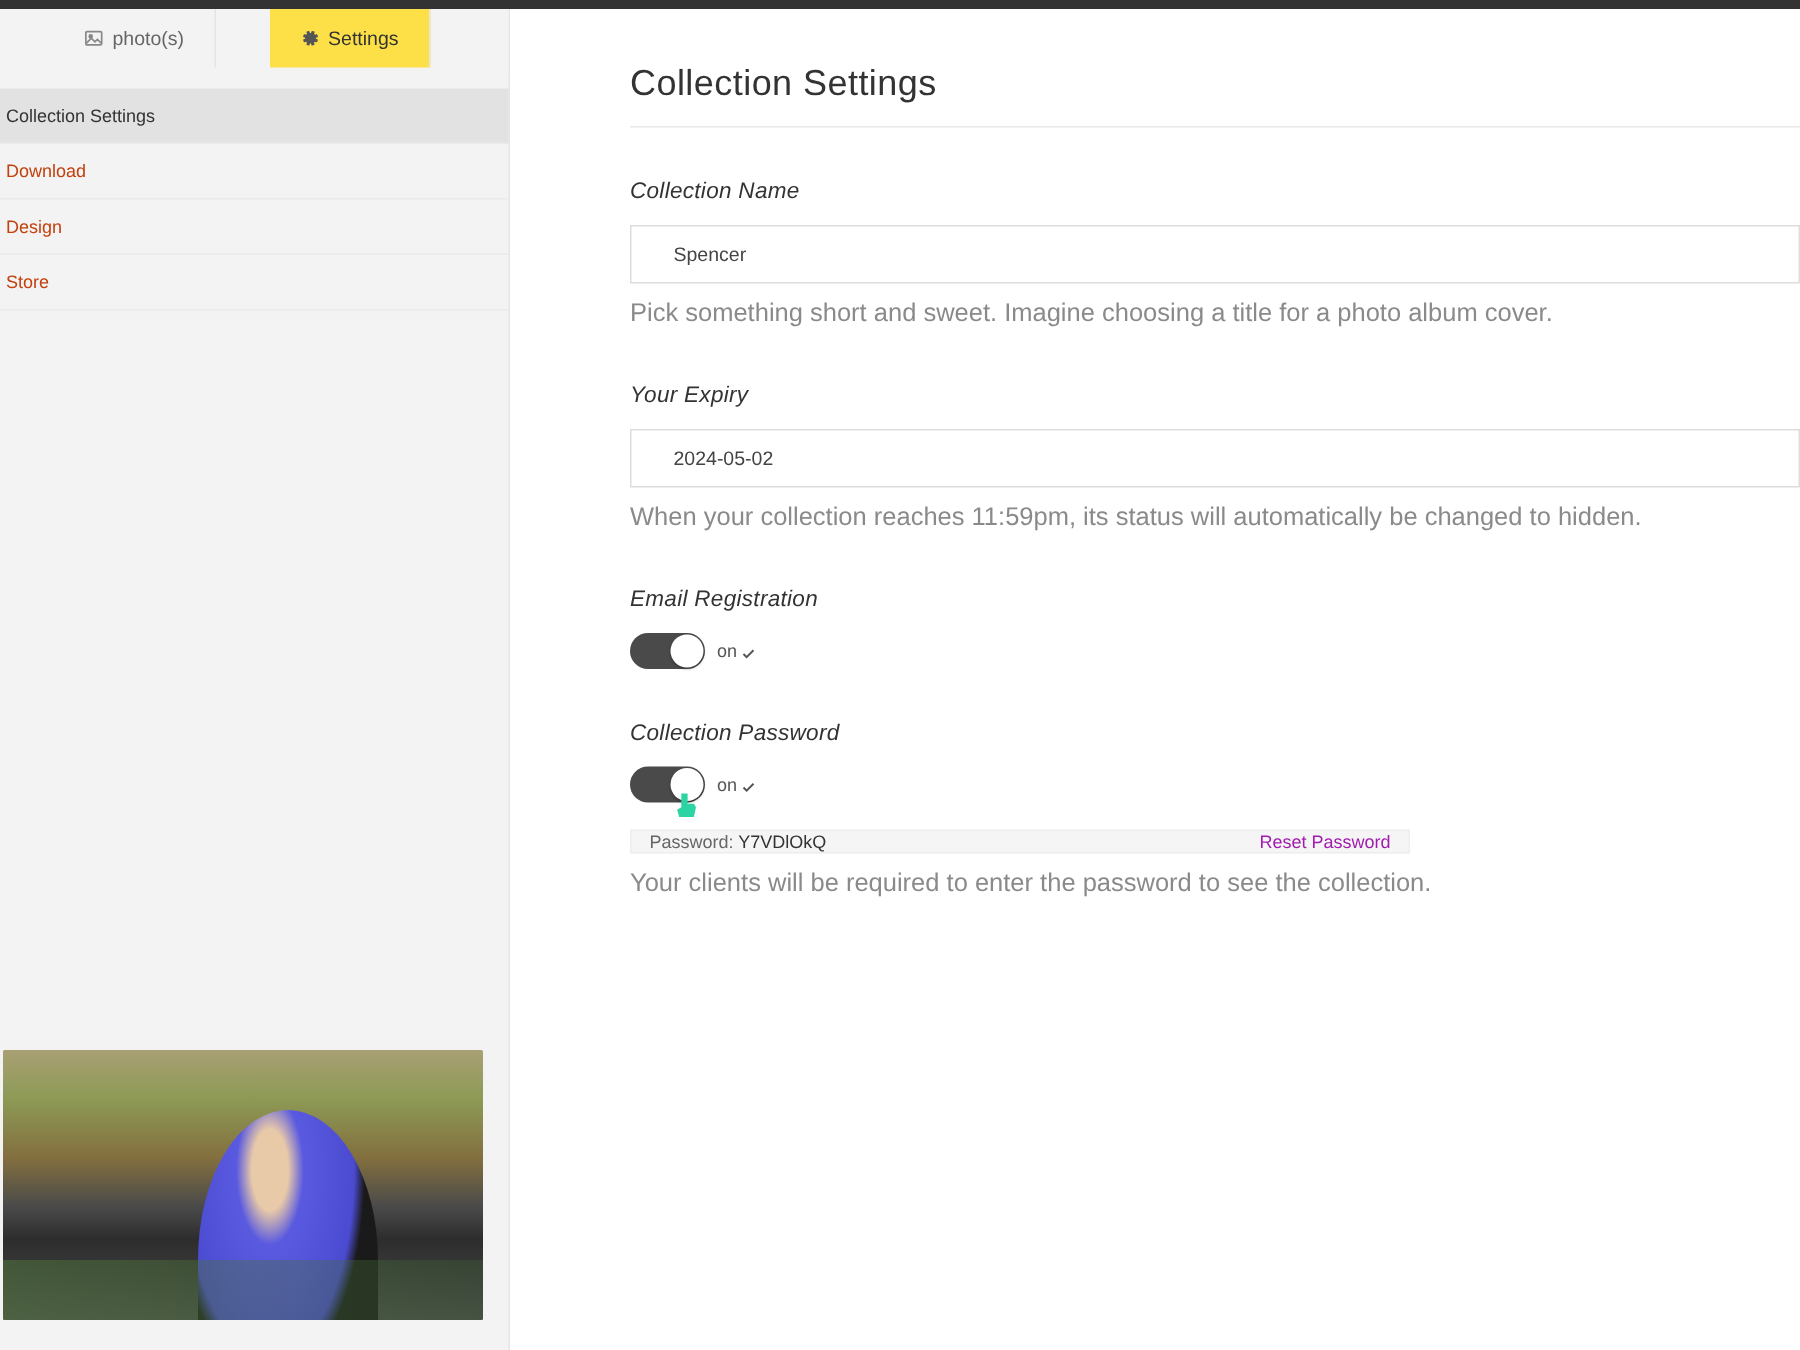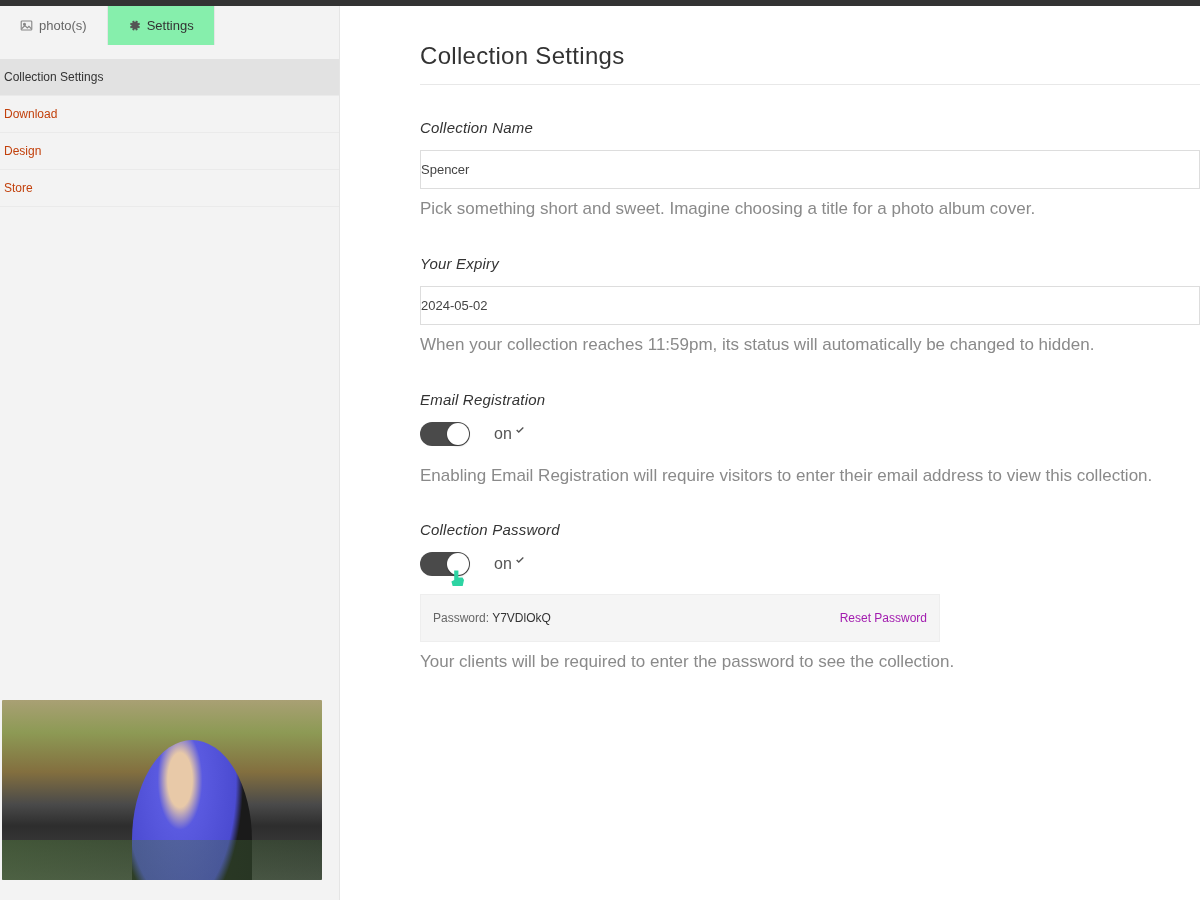--- a/index.html
+++ b/index.html
@@ -1,47 +1,47 @@
 <!DOCTYPE html>
 <html><head>
 <meta charset="utf-8">
 <style>
 * { box-sizing: border-box; margin: 0; padding: 0; }
 body { font-family: -apple-system, BlinkMacSystemFont, "Segoe UI", Helvetica, Arial, sans-serif; color: #333; background: #fff; }
 .top-strip { height: 6px; background: #333; width: 100%; }
 .layout { display: flex; height: calc(900px - 6px); }
 .sidebar { width: 340px; background: #f3f3f3; display: flex; flex-direction: column; border-right: 1px solid #e5e5e5; }
 .tabs { display: flex; background: #f3f3f3; }
-.tab { flex: 0 0 auto; padding: 12px 20px; font-size: 13px; color: #666; background: #f3f3f3; border-right: 1px solid #e5e5e5; cursor: pointer; display: flex; align-items: center; gap: 6px; }
-.tab.active { background: #86efac; color: #333; font-weight: 500; }
+.tab { flex: 0 0 auto; padding: 12px 20px; font-size: 13px; color: #666; background: #f3f3f3; border-right: 1px solid #e5e5e5; cursor: pointer; display: flex; align-items: center; gap: 6px; margin-left: 36px; }
+.tab.active { background: #fde047; color: #333; font-weight: 500; }
 .tab .ic { width: 13px; height: 13px; display: inline-flex; }
 .side-nav { margin-top: 14px; }
 .side-item { padding: 11px 8px 11px 4px; font-size: 12px; color: #c2410c; cursor: pointer; border-bottom: 1px solid #eaeaea; }
 .side-item.active { background: #e2e2e2; font-weight: 500; color: #333; }
 .side-spacer { flex: 1; }
 .thumb-wrap { padding: 12px 6px 20px 2px; }
 .thumb { width: 320px; height: 180px; background: linear-gradient(180deg, #a9a074 0%, #8d9a55 18%, #836f3f 40%, #4a4a4a 58%, #2d2d2d 70%, #4a4a4a 100%); position: relative; overflow: hidden; border-radius: 1px; }
 .thumb::before { content:""; position:absolute; right:70px; top:40px; width:120px; height:200px; background: radial-gradient(ellipse at 40% 20%, #e8c9a8 0%, #e8c9a8 12%, #5a5ae0 22%, #4b4bd1 55%, #1a1a1a 62%); border-radius: 50% 50% 20% 20%; }
 .thumb::after { content:""; position:absolute; left:0; bottom:0; right:0; height:40px; background: linear-gradient(90deg, rgba(80,120,60,0.5), rgba(60,100,50,0.3)); }
 
 .main { flex: 1; padding: 36px 0 0 80px; overflow: auto; }
 .page-title { font-size: 24px; font-weight: 400; color: #333; letter-spacing: 0.3px; padding-bottom: 14px; border-bottom: 1px solid #e8e8e8; max-width: 780px; }
 .section { margin-top: 34px; max-width: 780px; }
 .section-label { font-size: 15px; color: #333; margin-bottom: 14px; letter-spacing: 0.2px; font-style: italic; }
-.text-input { width: 100%; padding: 11px 0; border: 1px solid #ddd; font-size: 13px; color: #444; background: #fff; }
+.text-input { width: 100%; padding: 11px 28px; border: 1px solid #ddd; font-size: 13px; color: #444; background: #fff; }
 .help { font-size: 17px; color: #8a8a8a; margin-top: 8px; line-height: 1.4; }
 
 .toggle-row { display: flex; align-items: center; gap: 8px; }
 .toggle { width: 50px; height: 24px; border-radius: 12px; background: #4a4a4a; position: relative; cursor: pointer; }
 .toggle .knob { width: 22px; height: 22px; background: #fff; border-radius: 50%; position: absolute; top: 1px; right: 1px; box-shadow: 0 1px 2px rgba(0,0,0,0.3); }
-.toggle-status { font-size: 16px; color: #555; display: inline-flex; align-items: flex-start; gap: 3px; margin-left: 16px; }
+.toggle-status { font-size: 12px; color: #555; display: inline-flex; align-items: flex-end; gap: 3px; }
 .check { width: 10px; height: 10px; }
 .cursor-hand { position: absolute; width: 14px; height: 16px; background: #2dd4a3; clip-path: polygon(30% 0, 60% 0, 60% 45%, 90% 45%, 100% 60%, 90% 100%, 20% 100%, 10% 70%, 30% 60%); left: 30px; top: 18px; }
 
-.pw-bar { margin-top: 18px; background: #f5f5f5; border: 1px solid #eee; padding: 16px 12px; display: flex; justify-content: space-between; align-items: center; font-size: 12px; color: #666; max-width: 520px; }
+.pw-bar { margin-top: 18px; background: #f5f5f5; border: 1px solid #eee; padding: 0 12px; display: flex; justify-content: space-between; align-items: center; font-size: 12px; color: #666; max-width: 520px; }
 .pw-bar .pw-val { color: #333; }
 .pw-bar .reset { color: #a21caf; cursor: pointer; }
 </style>
 </head>
 <body>
 
 <div class="top-strip"></div>
 
 <div class="layout">
 
@@ -102,21 +102,20 @@
         <div class="toggle">
           <div class="knob"></div>
         </div>
         <span class="toggle-status">
           <span>on</span>
           <svg class="check" viewBox="0 0 12 12">
               <path d="M2 6l2.5 2.5L10 3" stroke="#555" stroke-width="1.6" fill="none"></path>
             </svg>
         </span>
       </div>
-      <div class="help" style="margin-top:18px">Enabling Email Registration will require visitors to enter their email address to view this collection.</div>
     </section>
 
     <section class="section">
       <div class="section-label">Collection Password</div>
       <div class="toggle-row" style="position:relative">
         <div class="toggle" style="position:relative">
           <div class="knob"></div>
           <div class="cursor-hand"></div>
         </div>
         <span class="toggle-status">

